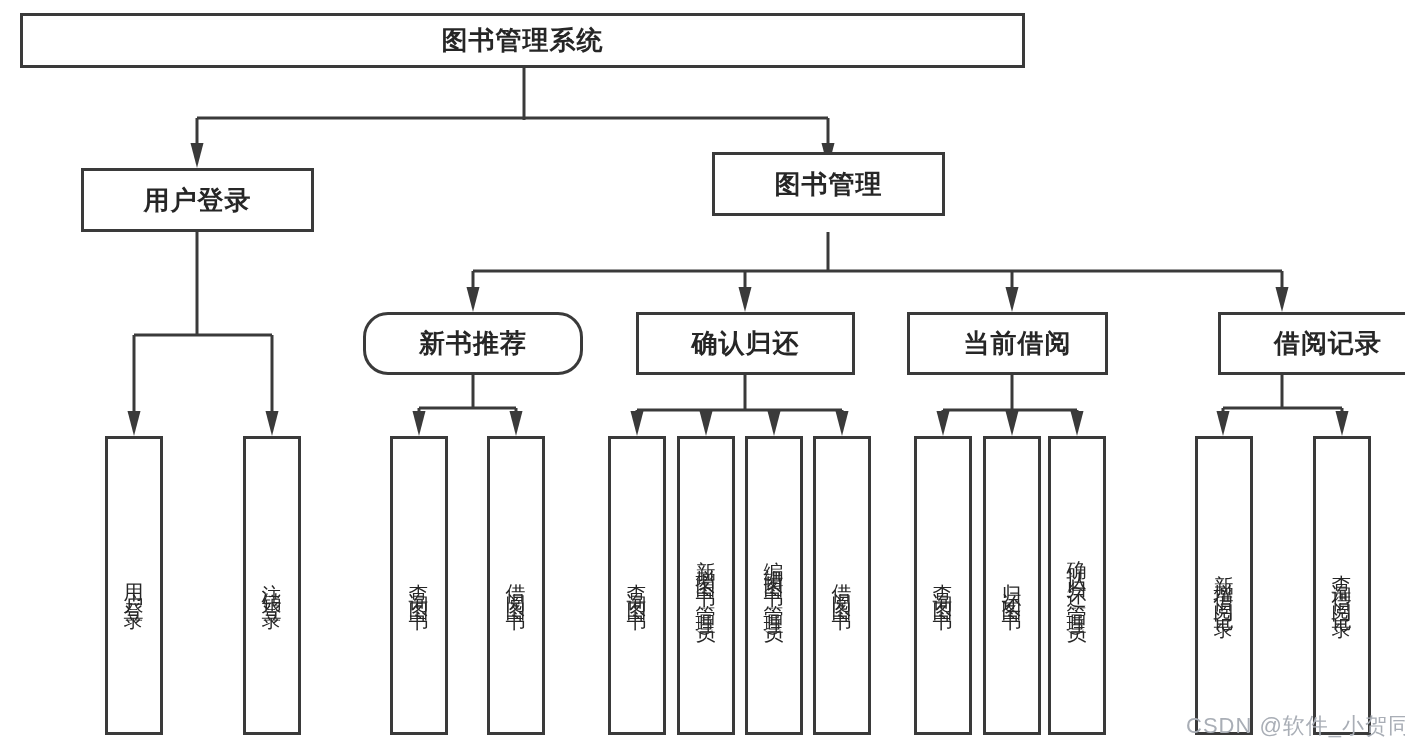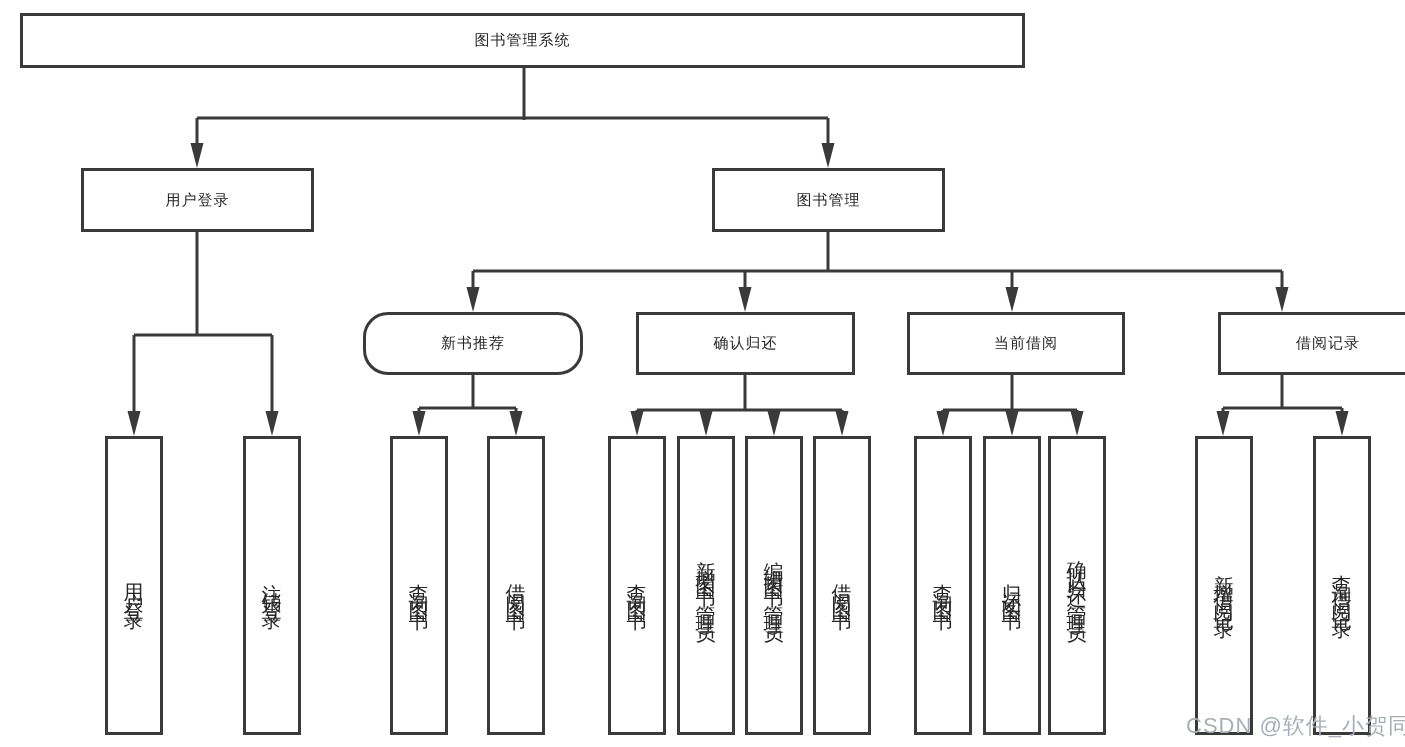--- a/index.html
+++ b/index.html
@@ -13,22 +13,23 @@
     width:1405px;height:747px;position:relative;overflow:hidden;
     background:var(--bg);
     font-family:"Liberation Sans","DejaVu Sans",sans-serif;
   }
   .stage{position:absolute;left:0;top:0;width:1405px;height:747px;}
   svg.wires{position:absolute;left:0;top:0;width:1405px;height:747px;pointer-events:none;}
   .node{
     position:absolute;box-sizing:border-box;background:#fff;
     border:3px solid var(--line);
     display:flex;align-items:center;justify-content:center;
-    font-size:15px;color:var(--ink);letter-spacing:1px;
+    font-size:26px;color:var(--ink);letter-spacing:1px;
     z-index:2;
+    font-weight:bold;
   }
   .leaf{
     position:absolute;box-sizing:border-box;background:#fff;
     border:3px solid var(--line);
     top:436px;height:299px;width:58px;
     display:flex;align-items:center;justify-content:center;
     z-index:2;
   }
   .leaf span{
     writing-mode:vertical-rl;text-orientation:mixed;
@@ -115,31 +116,31 @@
     </g>
   </svg>
 
   <div class="node" style="left:20px;top:13px;width:1005px;height:55px;">
     <span>图书管理系统</span>
   </div>
 
   <div class="node" style="left:81px;top:168px;width:233px;height:64px;">
     <span>用户登录</span>
   </div>
-  <div class="node" style="left:712px;top:168px;width:233px;height:64px;">
+  <div class="node" style="left:712px;top:152px;width:233px;height:64px;">
     <span>图书管理</span>
   </div>
 
   <div class="node" style="left:363px;top:312px;width:220px;height:63px;border-radius:25px;">
     <span>新书推荐</span>
   </div>
   <div class="node" style="left:636px;top:312px;width:219px;height:63px;">
     <span>确认归还</span>
   </div>
-  <div class="node" style="left:907px;top:312px;width:218px;height:63px;padding-left:20px;">
+  <div class="node" style="left:907px;top:312px;width:201px;height:63px;padding-left:20px;">
     <span>当前借阅</span>
   </div>
   <div class="node" style="left:1172px;top:312px;width:220px;height:63px;margin-left:46px;">
     <span>借阅记录</span>
   </div>
 
   <div class="leaf" style="left:105px;">
     <span>用户登录</span>
   </div>
   <div class="leaf" style="left:243px;">

